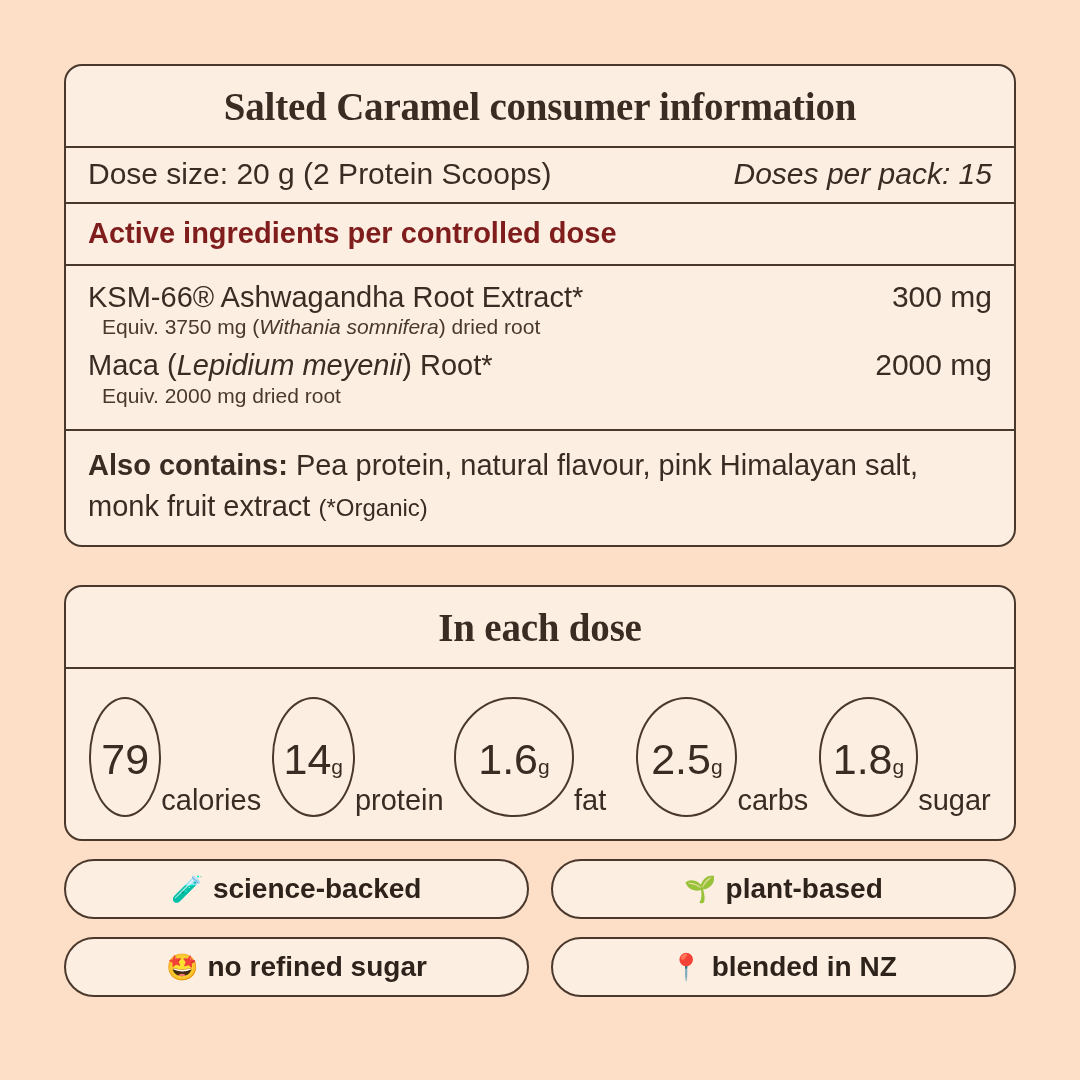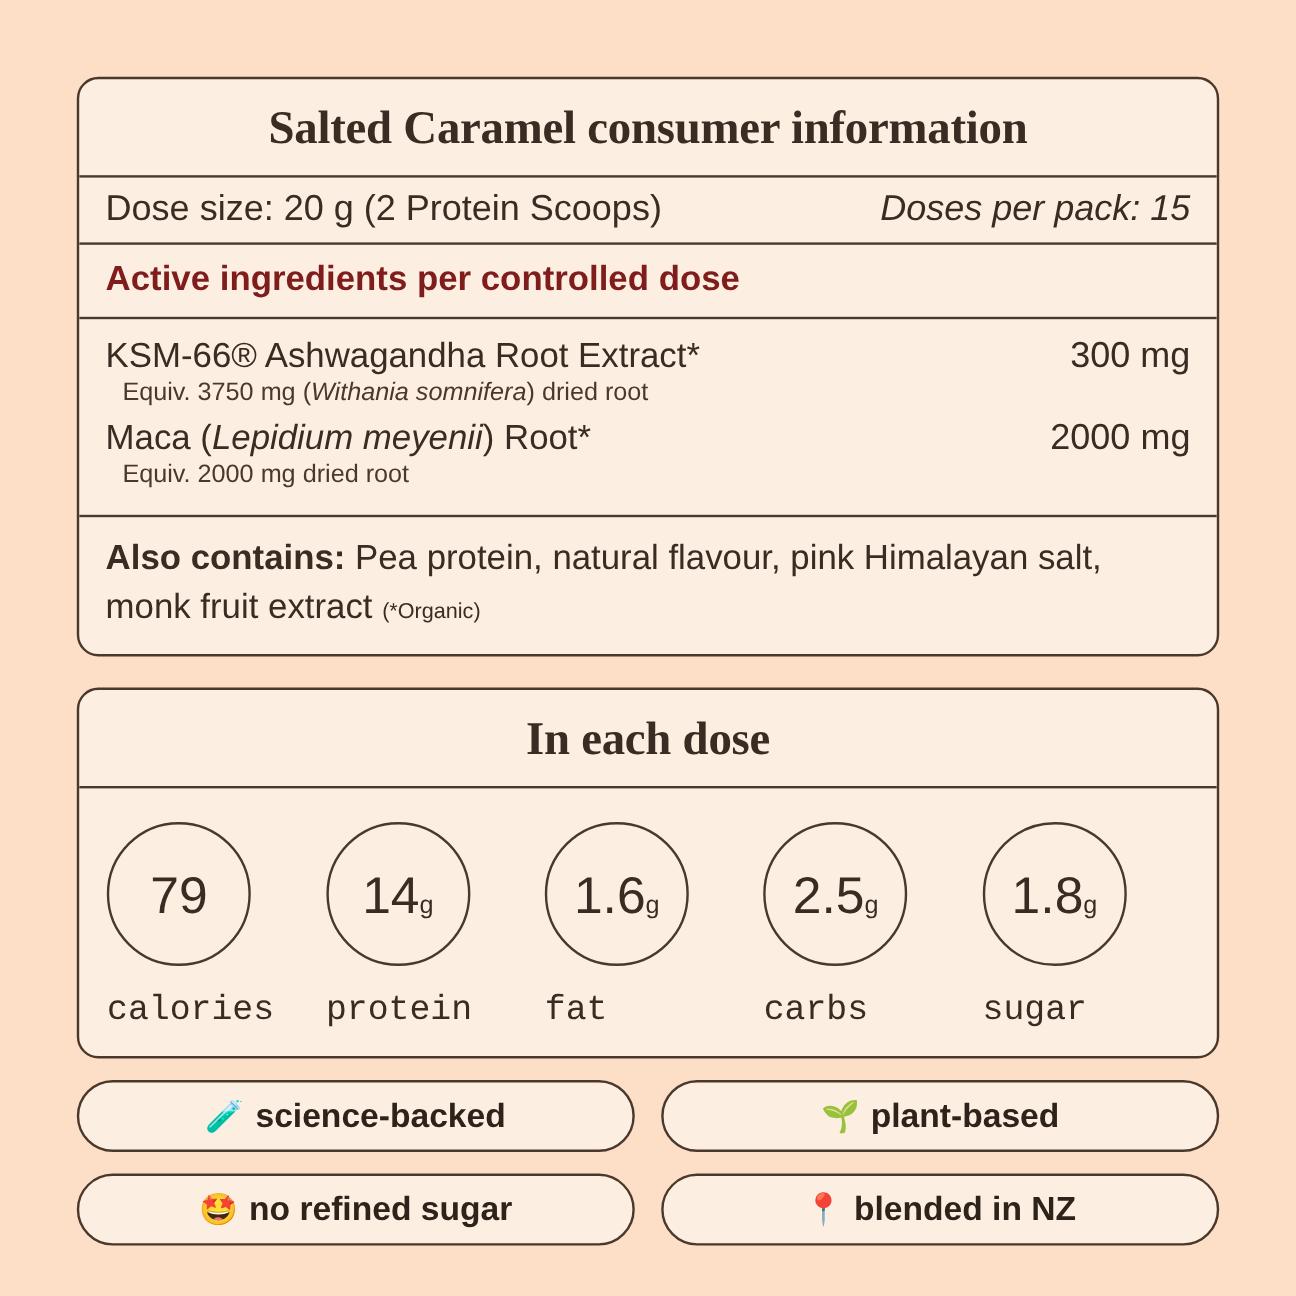--- a/index.html
+++ b/index.html
@@ -26,21 +26,21 @@
   
   .panel {
     background: #FDEEE2;
     border: 2px solid #4A382C;
     border-radius: 18px;
     overflow: hidden;
   }
 
   
   .info-panel {
-    margin-bottom: 26px;
+    margin-bottom: 38px;
   }
   .panel-title {
     text-align: center;
     font-family: "Liberation Serif", serif;
     font-weight: bold;
     font-size: 39px;
     letter-spacing: -0.2px;
     padding: 18px 10px 17px 10px;
     border-bottom: 2px solid #4A382C;
     color: #3A2C23;
@@ -87,36 +87,36 @@
   }
   .ital { font-style: italic; }
 
   .also {
     padding: 14px 22px 18px 22px;
     font-size: 29px;
     line-height: 1.42;
     color: #3A2C23;
   }
   .also b { font-weight: bold; }
-  .also .organic { font-size: 18px; }
+  .also .organic { font-size: 24px; }
 
   
   .dose-panel {
     margin-bottom: 18px;
   }
   .circles-row {
     display: flex;
     justify-content: space-around;
     align-items: flex-start;
     padding: 28px 18px 22px 18px;
   }
   .circle-item {
     display: flex;
-    flex-direction: column;
-    align-items: flex-start;
+    flex-direction: row;
+    align-items: flex-end;
     width: 172px;
   }
   .circle {
     width: 120px;
     height: 120px;
     border: 2px solid #4A382C;
     border-radius: 50%;
     display: flex;
     align-items: baseline;
     justify-content: center;
@@ -129,21 +129,20 @@
   }
   .circle .unit {
     font-size: 21px;
     color: #3A2C23;
     line-height: 120px;
   }
   .circle-label {
     margin-top: 20px;
     font-size: 29px;
     color: #3A2C23;
-    font-family: Liberation Mono, monospace;
   }
 
   
   .badges {
     display: flex;
     flex-wrap: wrap;
     gap: 18px 22px;
   }
   .badge {
     flex: 1 1 calc(50% - 11px);

